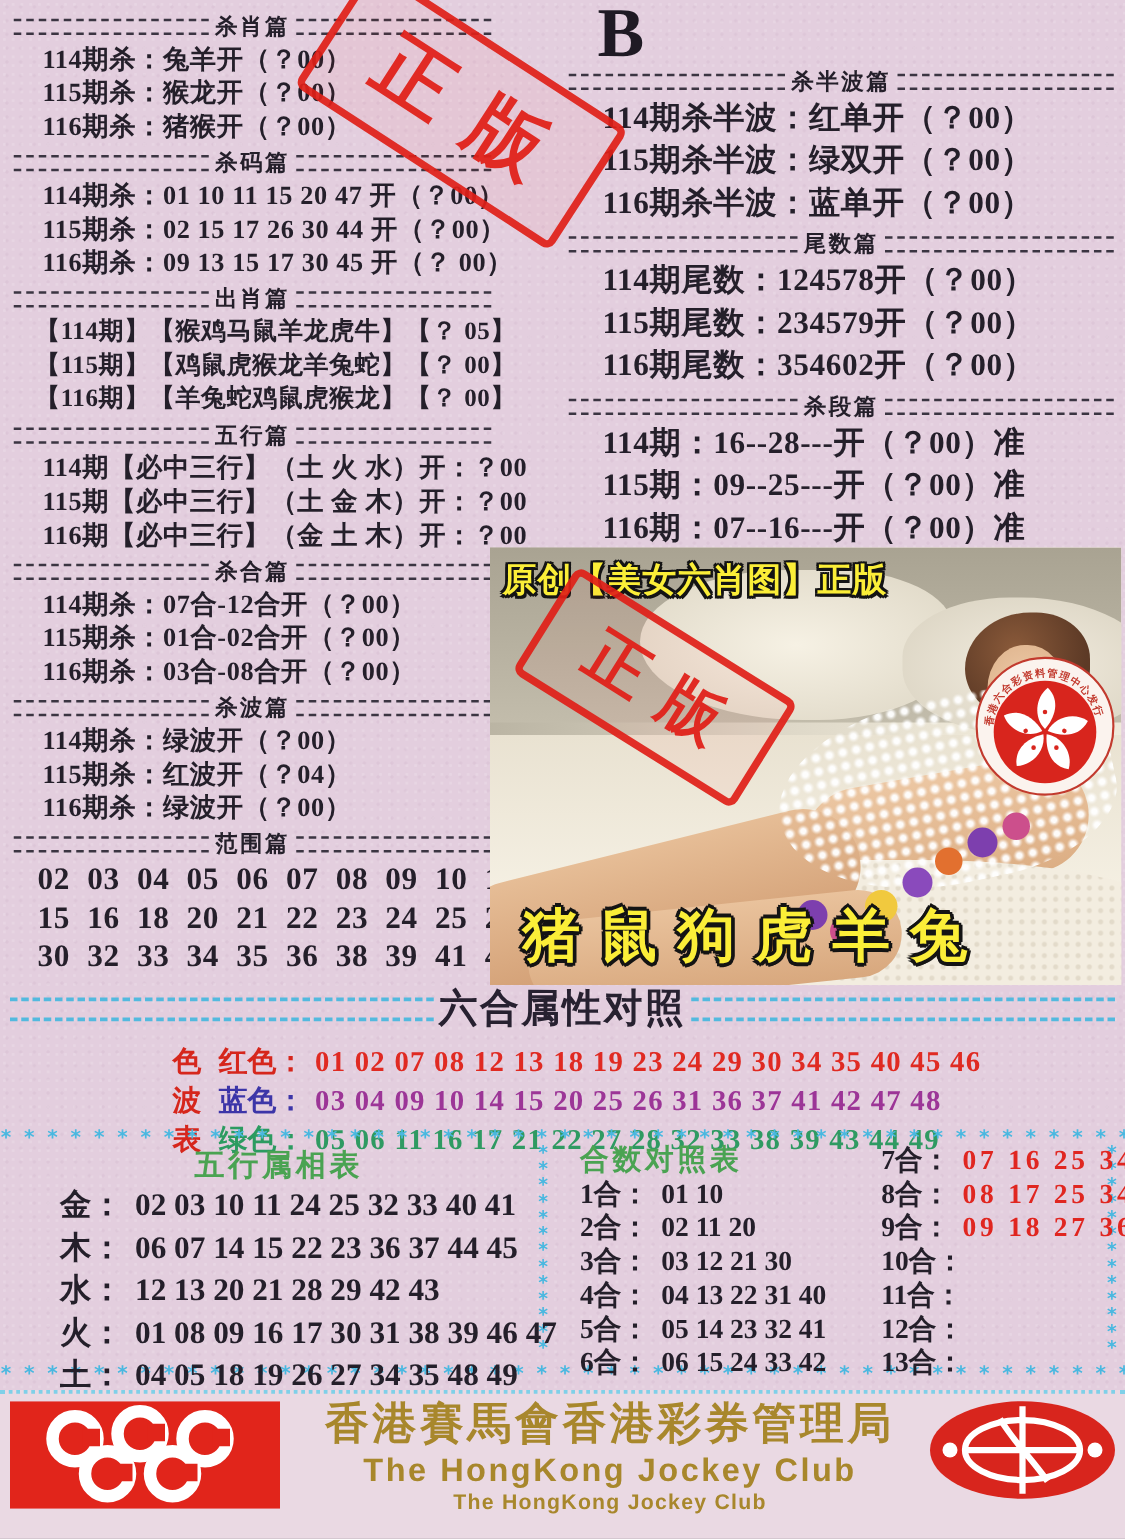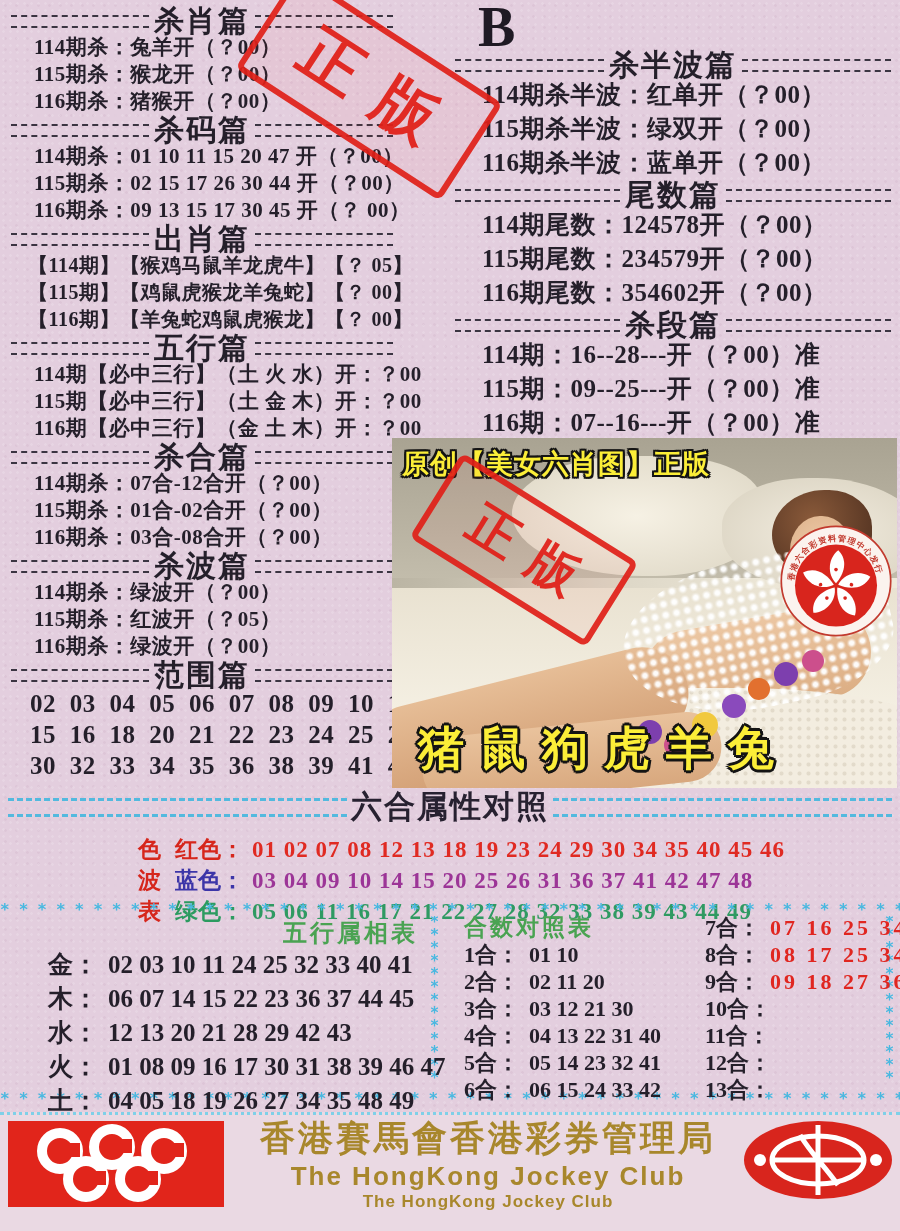--- a/index.html
+++ b/index.html
@@ -9,21 +9,21 @@
                      radial-gradient(rgba(140,90,130,.07) 1px,transparent 1.6px);
     background-size:7px 7px,11px 11px;
     font-family:"Liberation Serif","DejaVu Serif",serif;color:#241f2a;}
 
   
   .col-left{position:absolute;left:8px;top:8px;width:388px;}
   .col-right{position:absolute;left:452px;top:2px;width:442px;}
   .sec{margin-bottom:2px;}
   .sec-head{display:flex;align-items:center;}
   .hl{flex:1;height:9px;border-top:2px dashed #3b3542;border-bottom:2px dashed #3b3542;margin:0 3px;}
-  .sec-title{font-size:30px;font-weight:700;letter-spacing:2px;padding:0 2px;line-height:26px;}
+  .sec-title{font-size:18px;font-weight:700;letter-spacing:2px;padding:0 2px;line-height:26px;}
   .row{font-size:21px;line-height:27px;font-weight:600;letter-spacing:.5px;padding-left:6px;white-space:nowrap;margin-left:20px;}
   .sec.chuxiao .row{font-weight:700;font-size:20px;padding-left:0;}
   .sec.fanwei .row{font-size:25px;font-weight:600;word-spacing:7px;padding-left:2px;line-height:31px;}
   .col-right .row{font-size:25px;line-height:34px;padding-left:10px;}
   .corner-b{font-size:56px;font-weight:700;line-height:50px;padding-left:26px;color:#1f1a24;}
 
   
   .stamp{position:absolute;border:6px solid rgba(224,32,24,.92);border-radius:8px;
     color:rgba(224,32,24,.94);font-weight:700;display:flex;align-items:center;justify-content:center;
     background:rgba(255,60,50,.05);}
@@ -66,21 +66,21 @@
   .attr-row.r-green .attr-name{color:#2c9b60;} .attr-row.r-green .attr-nums{color:#2f9a62;}
   .attr-nums{margin-left:8px;letter-spacing:1px;}
 
   
   .band{position:absolute;left:0;top:900px;width:900px;height:208px;}
   .hstars{position:absolute;left:0;width:900px;color:#49b8e0;font:700 16px "DejaVu Sans Mono",monospace;letter-spacing:9px;white-space:nowrap;overflow:hidden;}
   .hstars.top{top:0;} .hstars.bottom{bottom:0;}
   .vstars{position:absolute;width:15px;color:#49b8e0;font:700 15px "DejaVu Sans Mono",monospace;word-break:break-all;line-height:13px;overflow:hidden;}
   .vstars.mid{left:430px;top:16px;height:172px;} .vstars.right{left:885px;top:16px;height:172px;}
   .wuxing{position:absolute;left:28px;top:18px;width:390px;}
-  .tbl-title{font-size:24px;font-weight:700;color:#4aa352;letter-spacing:3px;text-align:right;line-height:30px;}
+  .tbl-title{font-size:24px;font-weight:700;color:#4aa352;letter-spacing:3px;text-align:center;line-height:30px;}
   .wuxing .trow{font-size:25px;font-weight:600;line-height:34px;padding-left:20px;white-space:nowrap;}
   .trow .tlabel{margin-right:10px;}
   .hesum{position:absolute;left:452px;top:14px;width:436px;display:flex;gap:44px;}
   .hesum-left{width:246px;}
   .hesum-left .tbl-title{text-align:left;padding-left:12px;font-size:23px;line-height:27px;}
   .hesum .trow{font-size:22px;font-weight:600;line-height:27px;white-space:nowrap;padding-left:12px;}
   .hesum-right{width:190px;}
   .hesum-right .trow{padding-left:0;}
   .hesum-right .hot .tnums{color:#e02620;letter-spacing:3px;}
 
@@ -155,21 +155,21 @@
       <div class="row">116期杀：03合-08合开（？00）</div>
     </section>
 
     <section class="sec">
       <div class="sec-head">
         <span class="hl"></span>
         <span class="sec-title">杀波篇</span>
         <span class="hl"></span>
       </div>
       <div class="row">114期杀：绿波开（？00）</div>
-      <div class="row">115期杀：红波开（？05）</div>
+      <div class="row">115期杀：红波开（？04）</div>
       <div class="row">116期杀：绿波开（？00）</div>
     </section>
 
     <section class="sec fanwei">
       <div class="sec-head">
         <span class="hl"></span>
         <span class="sec-title">范围篇</span>
         <span class="hl"></span>
       </div>
       <div class="row">02 03 04 05 06 07 08 09 10 11 13 14</div>

